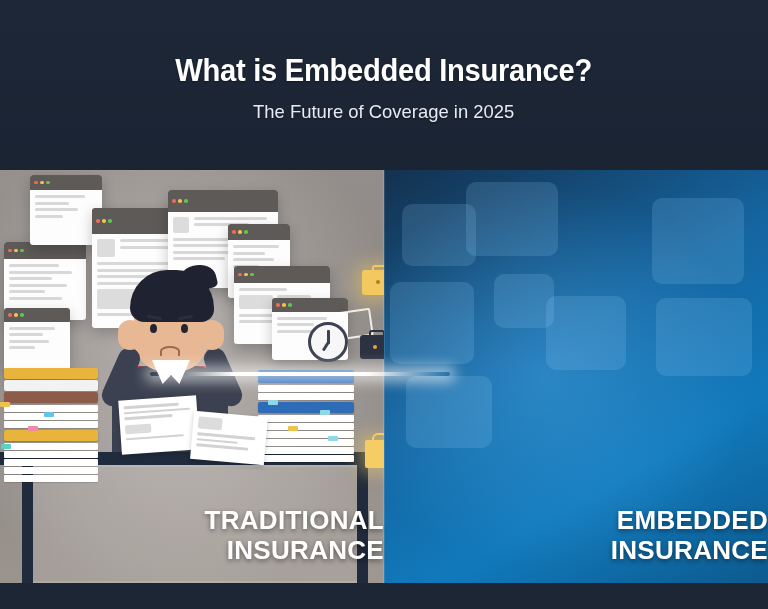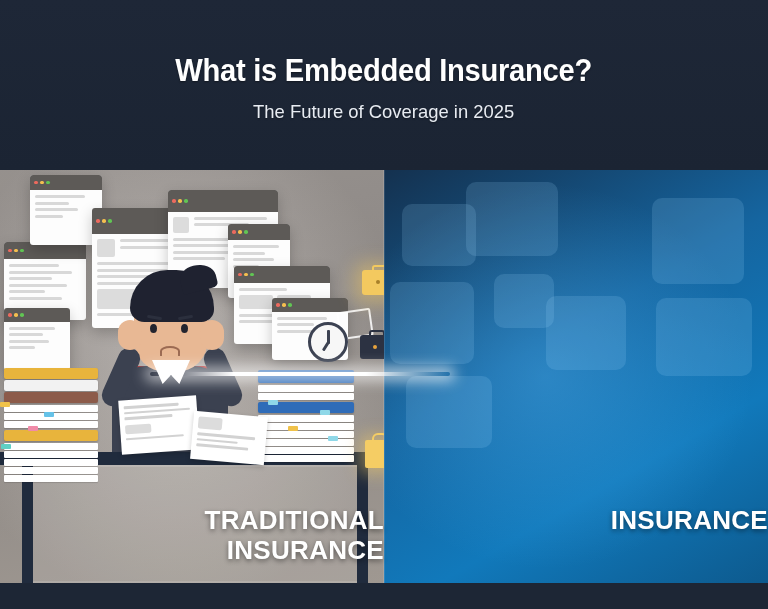--- a/index.html
+++ b/index.html
@@ -384,19 +384,20 @@
     </div>
 
     <div class="divider"></div>
     <div class="beam"></div>
 
     <div class="label label-left">
       <div>TRADITIONAL</div>
       <div>INSURANCE</div>
     </div>
     <div class="label label-right">
+      <div>EMBEDDED</div>
       <div>INSURANCE</div>
     </div>
 
   </div>
 
   <div class="footer-bar"></div>
 </div>
 
 </body></html>

